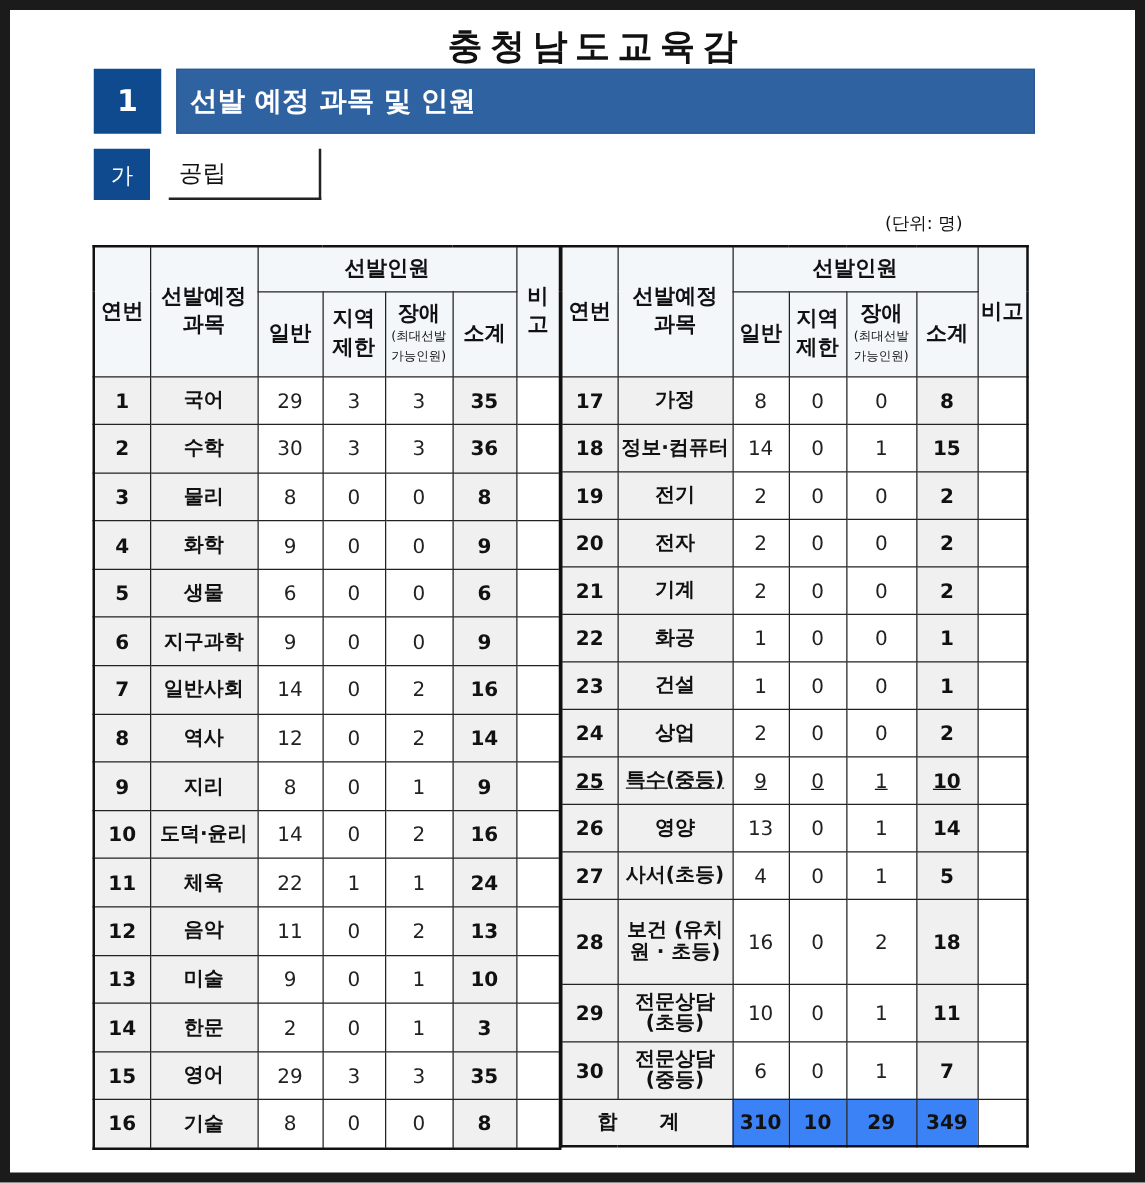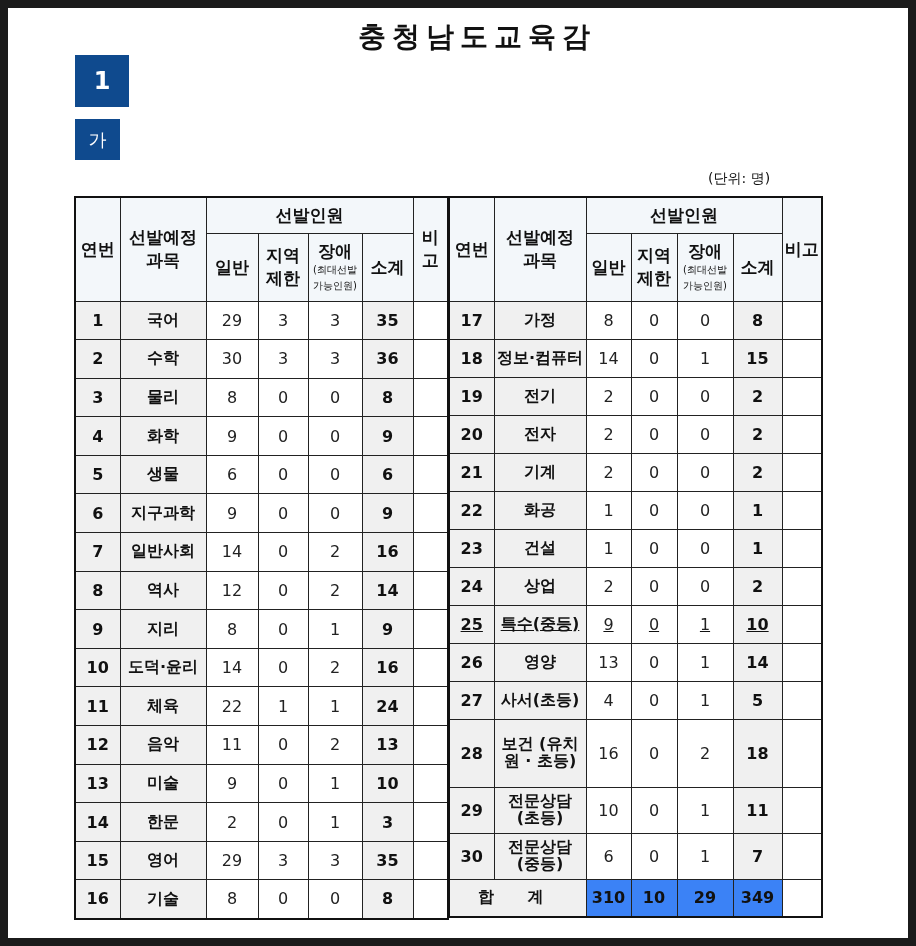--- a/index.html
+++ b/index.html
@@ -57,22 +57,24 @@
   .left { left:66px; width:373px; }
   .right { left:440px; width:373px; }
 </style>
 </head>
 <body>
 
 <div class="page">
   <div class="doc-title">충청남도교육감</div>
 
   <div class="sec-num">1</div>
+  <div class="sec-bar">선발 예정 과목 및 인원</div>
 
   <div class="sub-num">가</div>
+  <div class="sub-label">공립</div>
 
   <div class="unit">(단위: 명)</div>
 
   <table class="grid left" id="tbl-left">
     <colgroup>
       <col style="width:45px">
         <col style="width:86px">
         <col style="width:52px">
         <col style="width:50px">
         <col style="width:54px">

